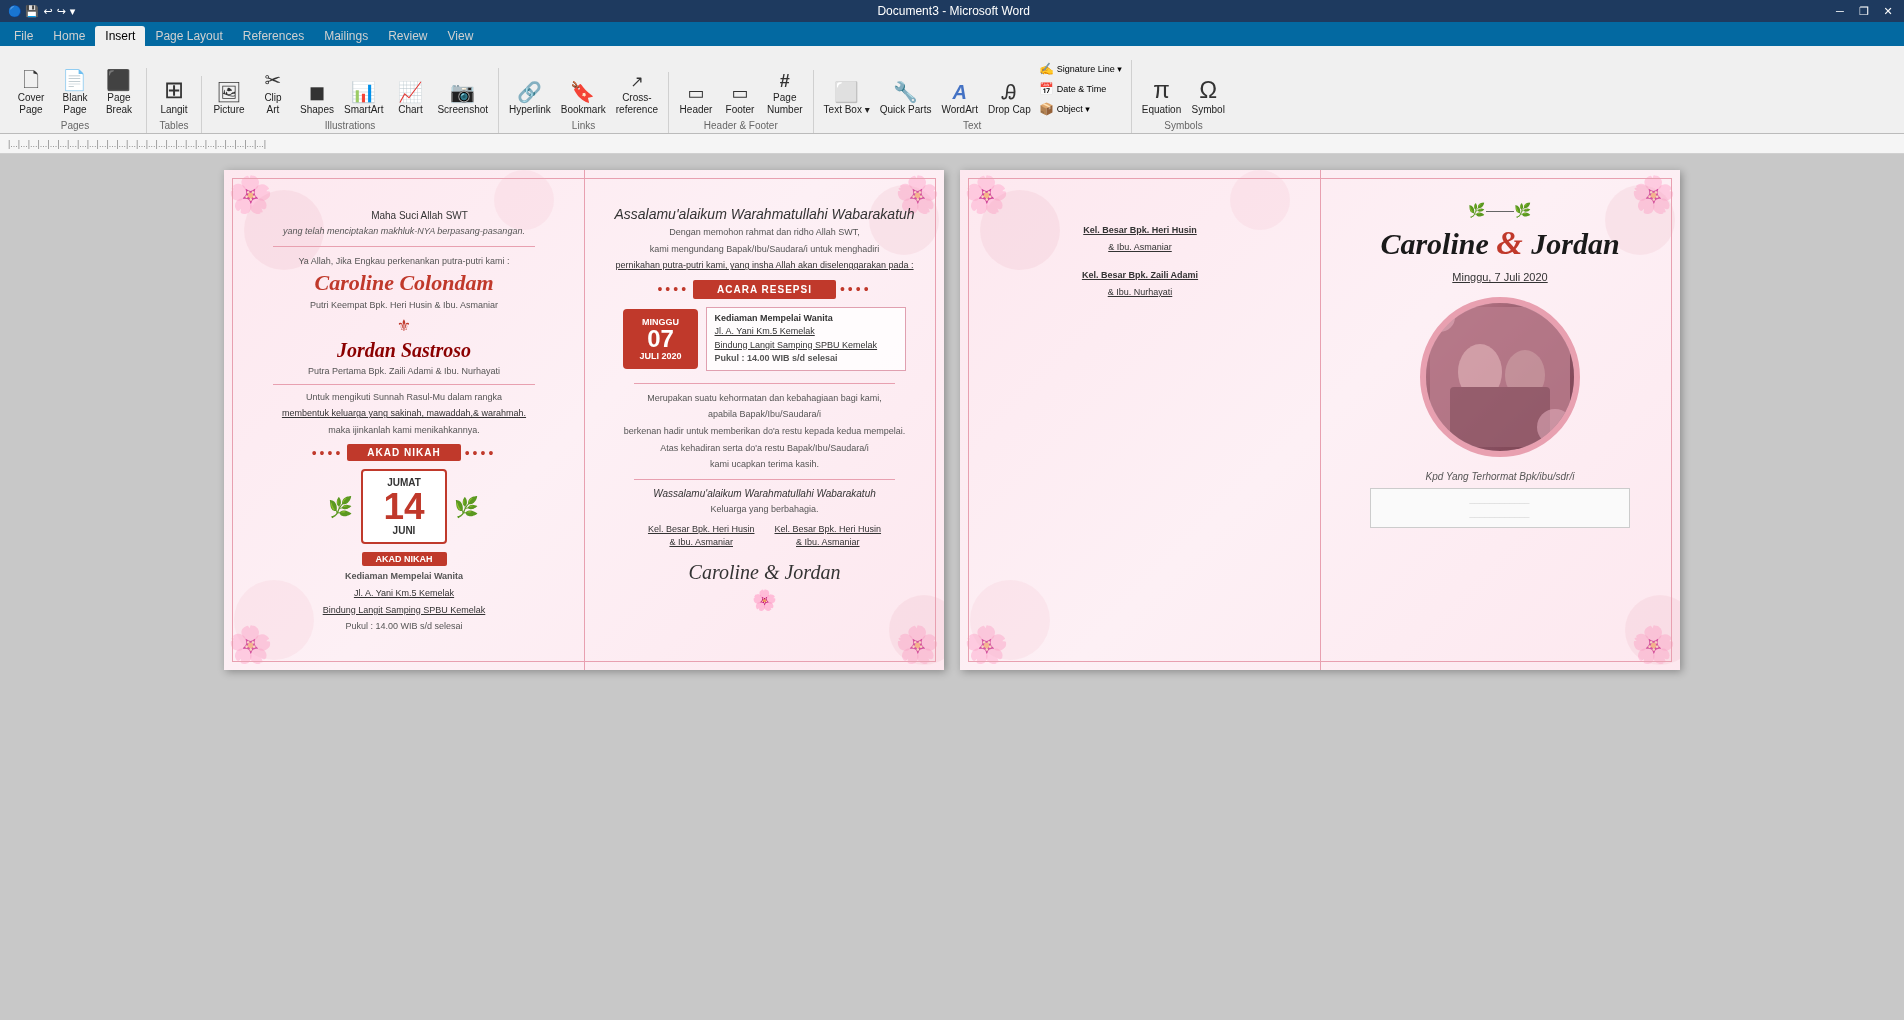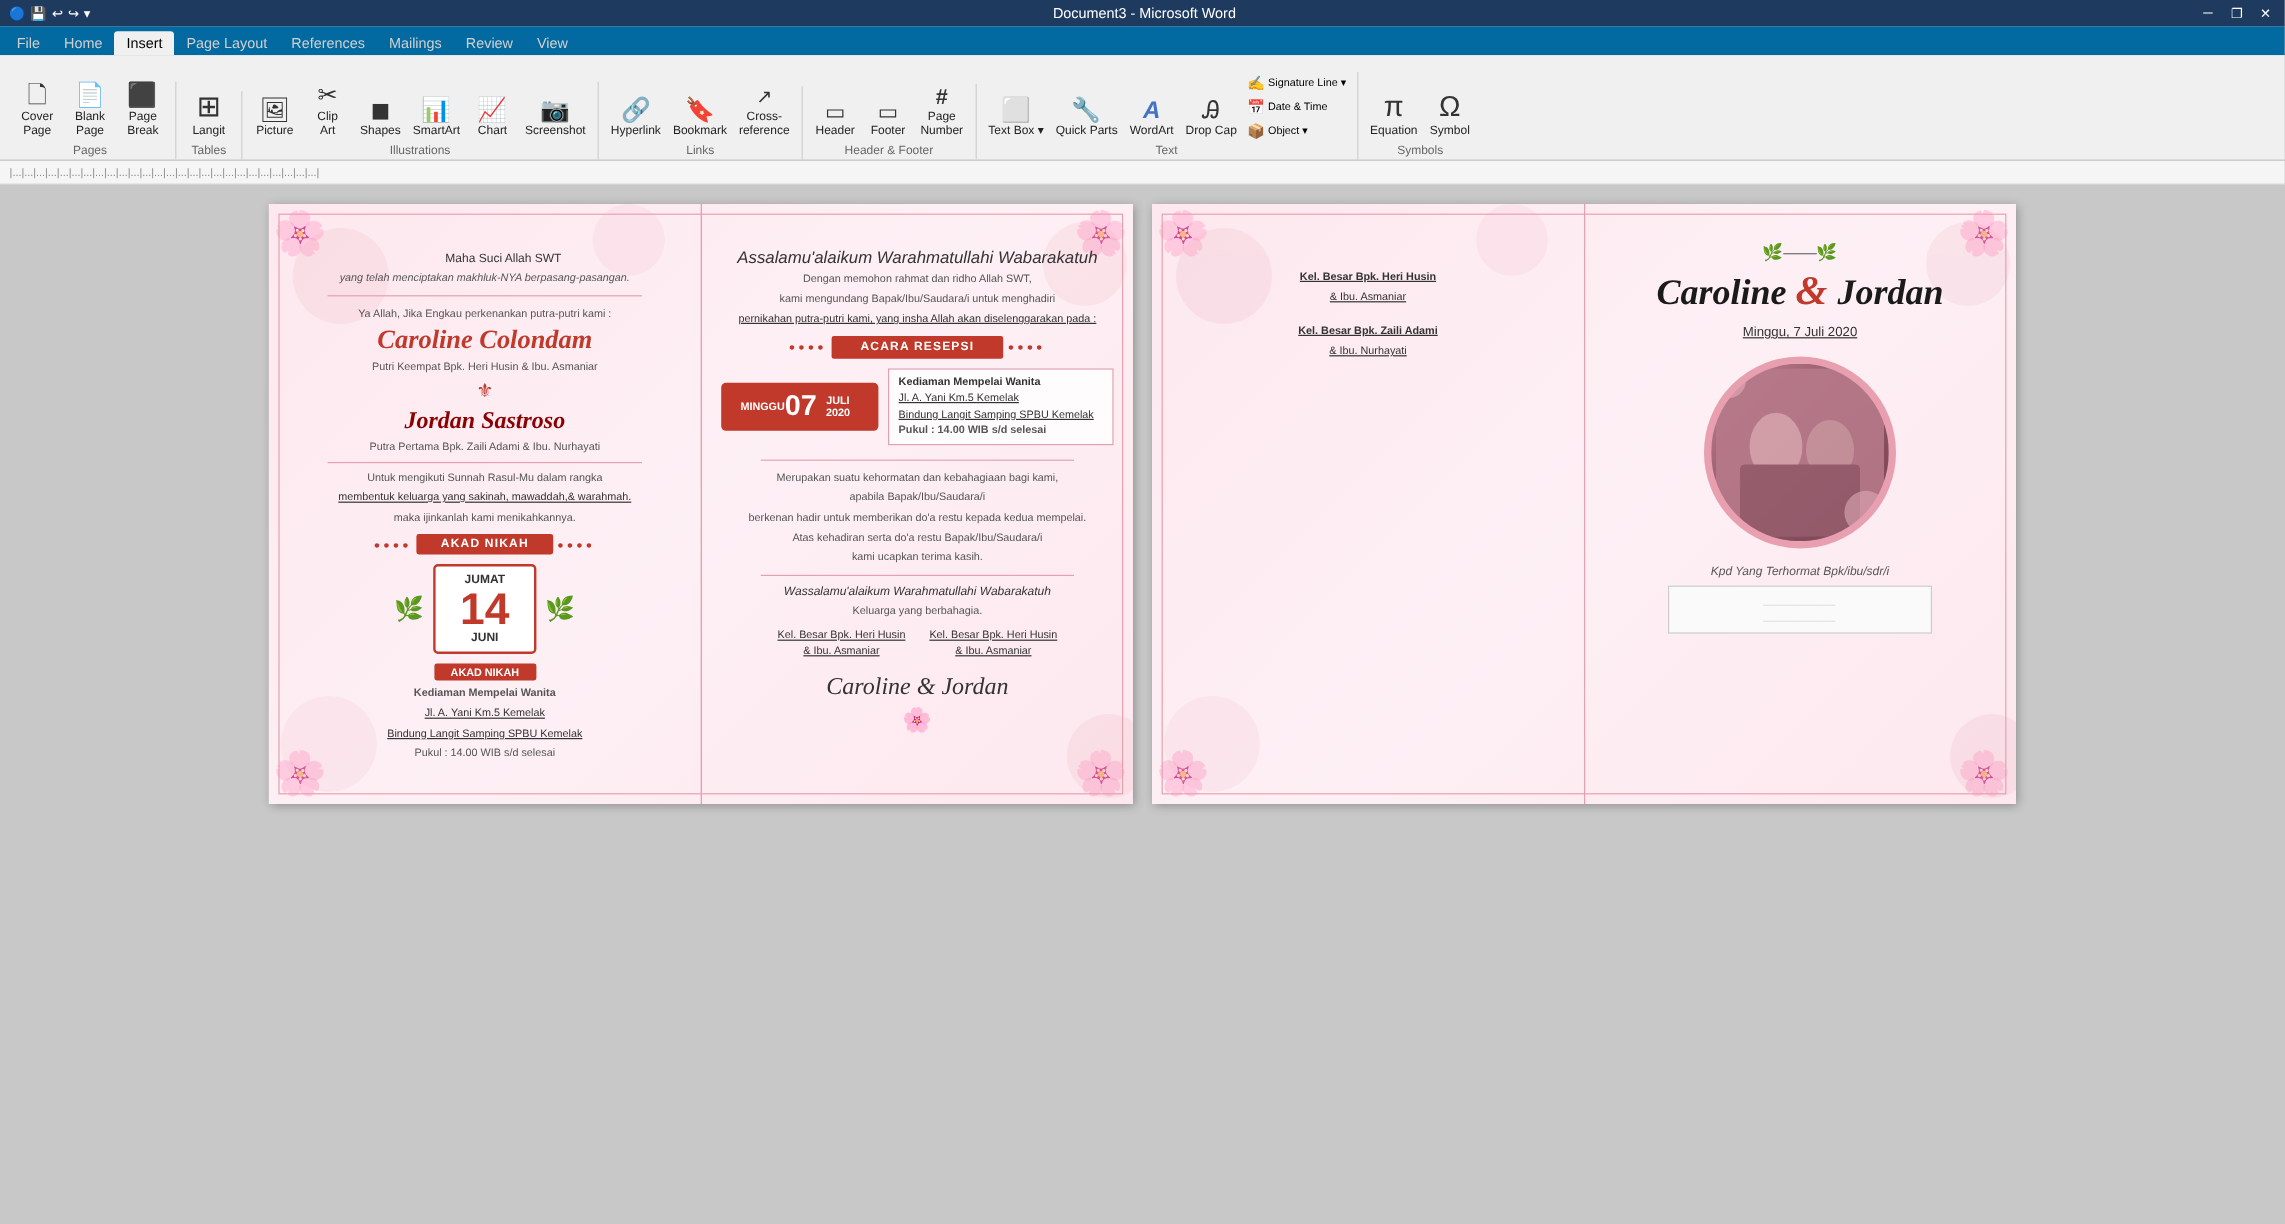--- a/index.html
+++ b/index.html
@@ -279,20 +279,21 @@
       font-weight: bold;
       border-radius: 2px;
       letter-spacing: 1px;
     }
 
     .resepsi-date-box {
       background: #c0392b;
       color: white;
       padding: 8px 16px;
       display: flex;
+      flex-direction: column;
       align-items: center;
       border-radius: 4px;
     }
 
     .dots-red {
       color: #c0392b;
       font-size: 14px;
       letter-spacing: 3px;
     }
 
@@ -368,21 +369,21 @@
       justify-content: center;
       font-size: 60px;
       opacity: 0.8;
     }
 
     
     .address-box {
       border: 1px solid #ccc;
       background: #fafafa;
       padding: 6px 12px;
-      width: 220px;
+      width: 260px;
       min-height: 40px;
       font-size: 9px;
       color: #333;
       font-style: italic;
     }
 
     
     .venue-box {
       background: rgba(255,255,255,0.8);
       border: 1px solid #e0a0b0;

